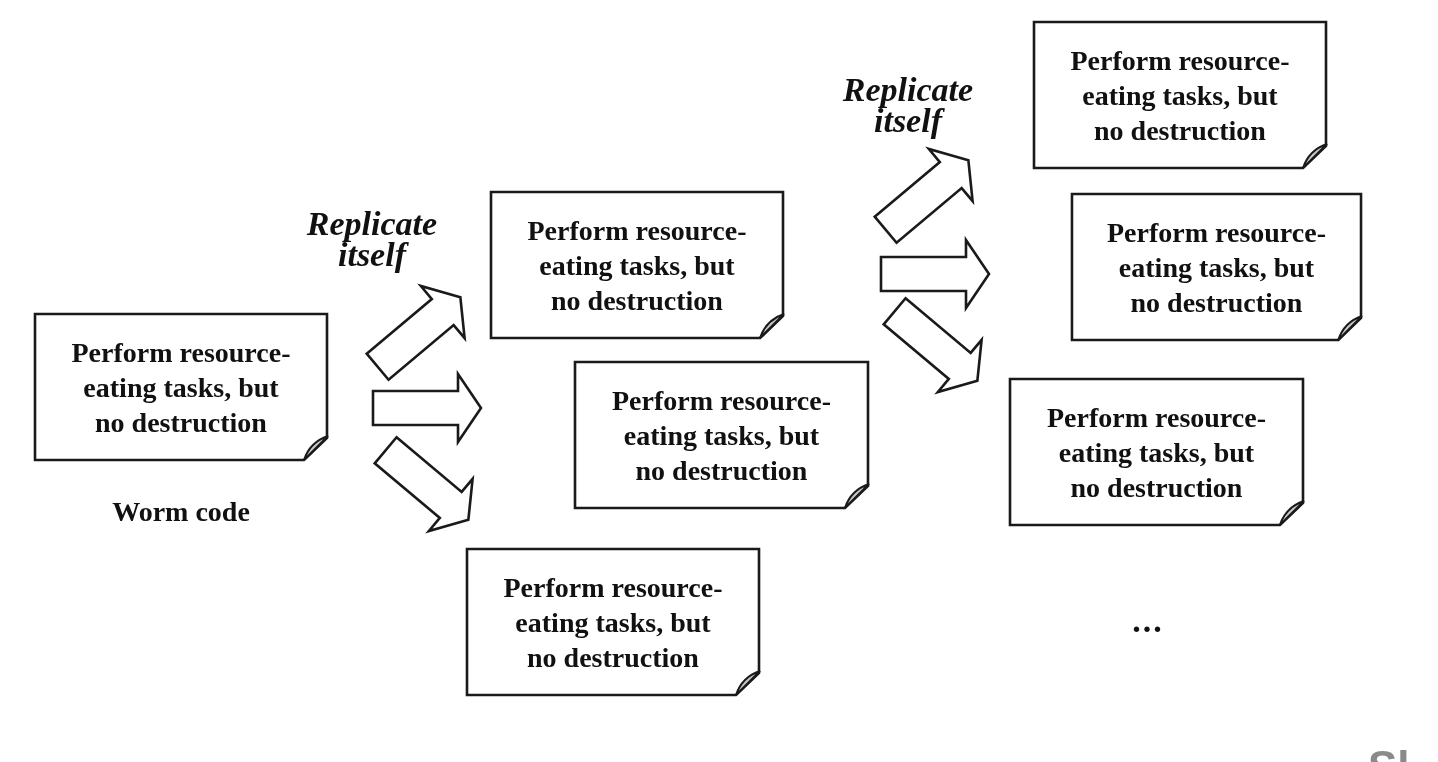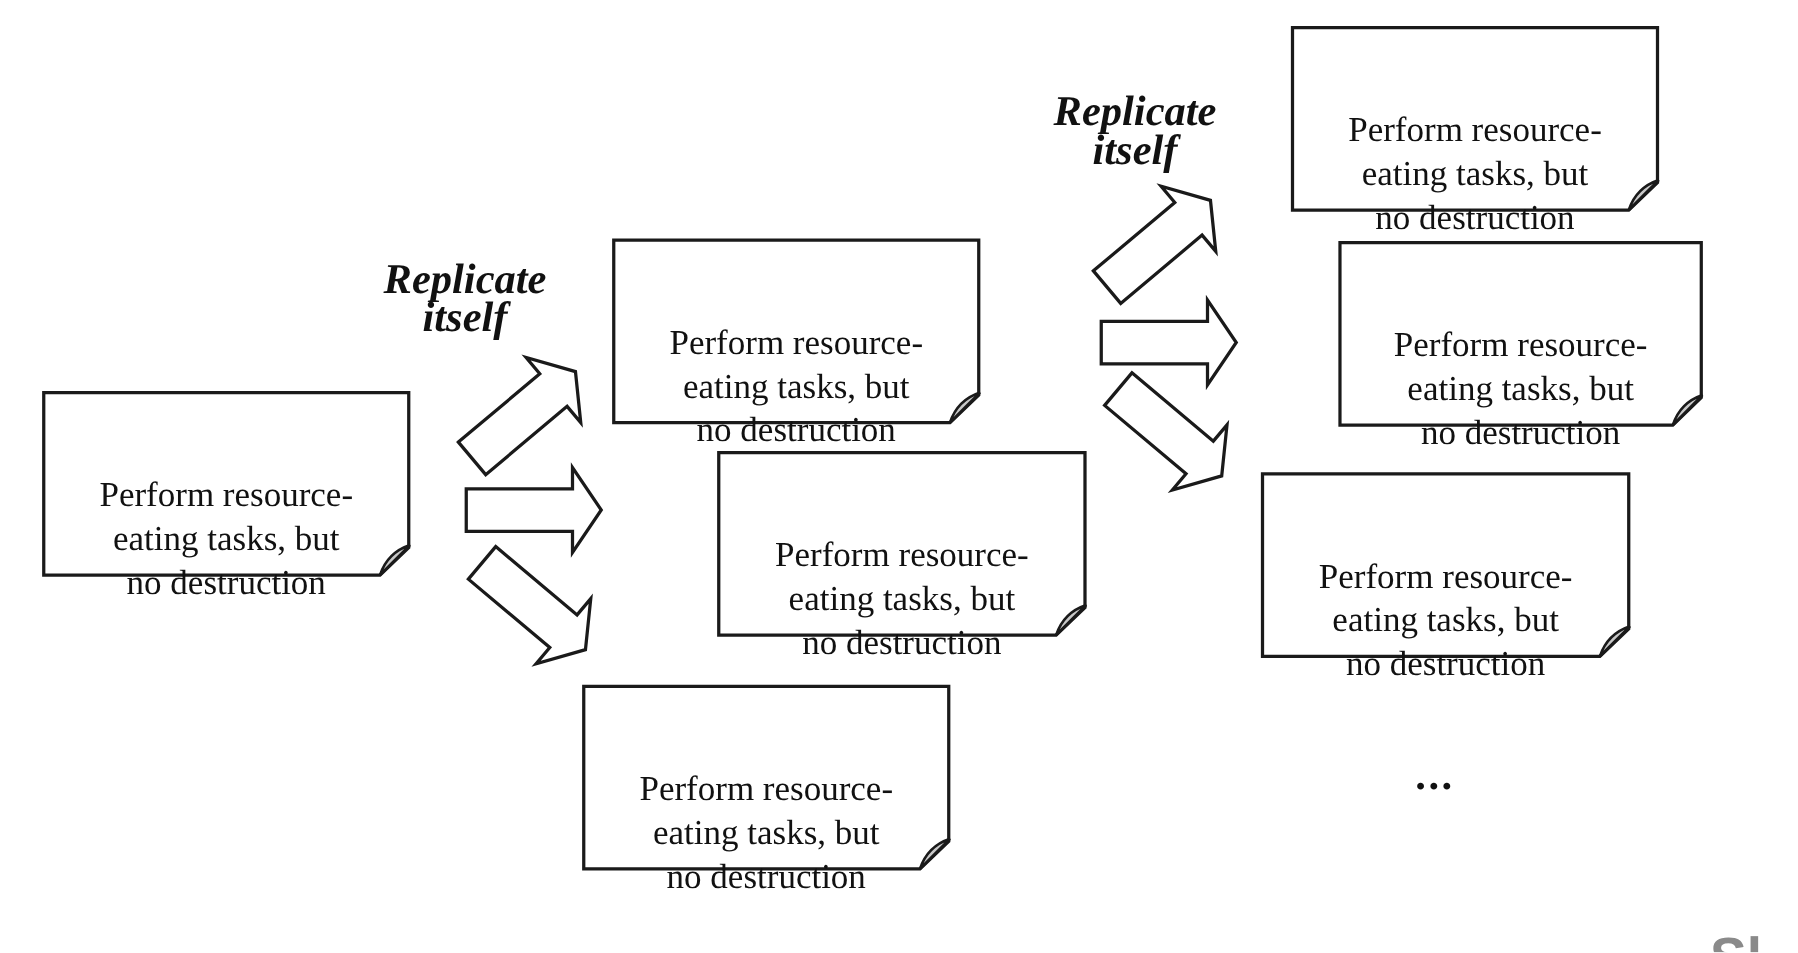--- a/index.html
+++ b/index.html
@@ -17,25 +17,24 @@
   .note { position: absolute; width: 296px; height: 150px; }
   .note .shape { position: absolute; left: 0; top: 0; width: 100%; height: 100%; }
   .note .txt {
     position: relative;
     height: 100%;
     display: flex;
     flex-direction: column;
     justify-content: center;
     align-items: center;
     text-align: center;
-    font-weight: normal;
+    font-weight: bold;
     font-size: 28px;
     line-height: 35px;
     padding-bottom: 2px;
-    margin-top: 44px;
   }
 
   .box-worm { left: 33px;   top: 312px; }
   .box-m1   { left: 489px;  top: 190px; }
   .box-m2   { left: 573px;  top: 360px; width: 297px; }
   .box-m3   { left: 465px;  top: 547px; }
   .box-r1   { left: 1032px; top: 20px;  }
   .box-r2   { left: 1070px; top: 192px; width: 293px; }
   .box-r3   { left: 1008px; top: 377px; width: 297px; }
 
@@ -101,20 +100,21 @@
       <path d="M2 2 L294 2 L294 126 L271 148 L2 148 Z" fill="#ffffff" stroke="#1a1a1a" stroke-width="2.6"></path>
       <path d="M295 124 L271 148 Q277 130 295 124 Z" fill="#c8c8c8" stroke="#1a1a1a" stroke-width="2"></path>
     </svg>
     <div class="txt">
       <div>Perform resource-</div>
       <div>eating tasks, but</div>
       <div>no destruction</div>
     </div>
   </div>
 
+  <div class="worm-label">Worm code</div>
 
   <div class="replicate rep1">
     <div>Replicate</div>
     <div>itself</div>
   </div>
 
   <svg class="arrow a1u" viewBox="0 0 110 70">
     <polygon points="1,18 86,18 86,1 109,35 86,69 86,52 1,52" fill="#ffffff" stroke="#1a1a1a" stroke-width="2.6"></polygon>
   </svg>
   <svg class="arrow a1h" viewBox="0 0 110 70">

